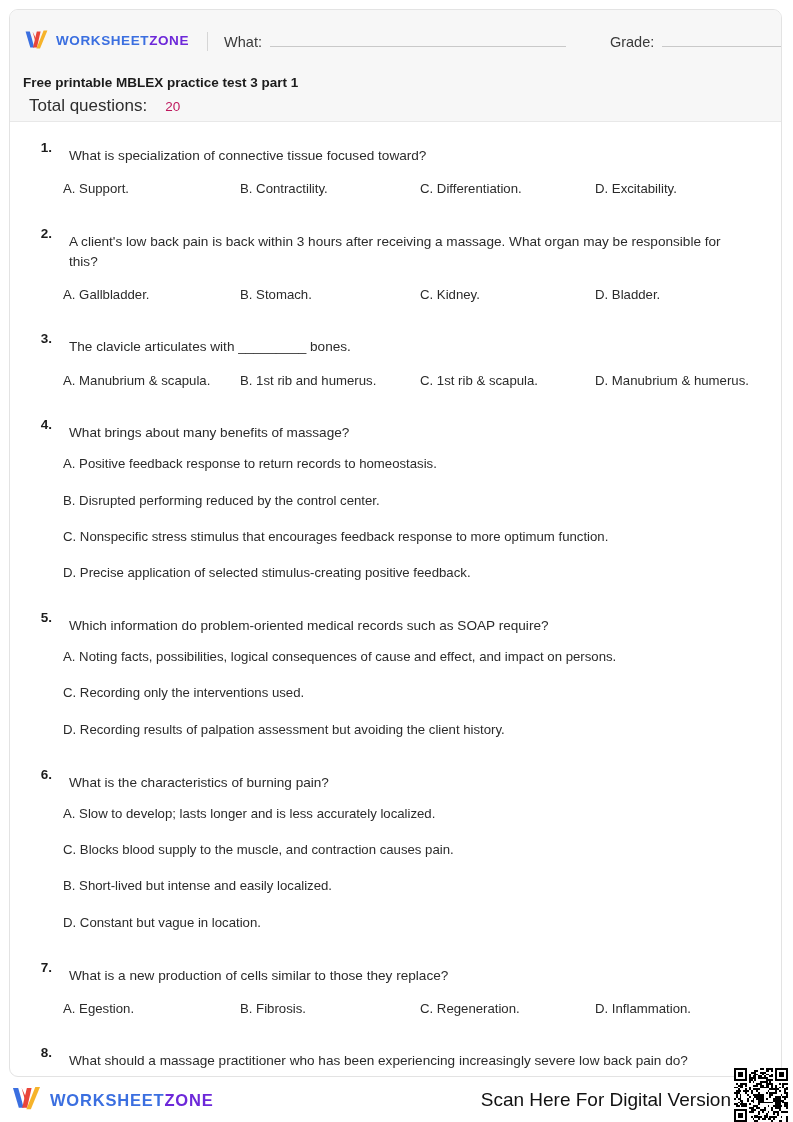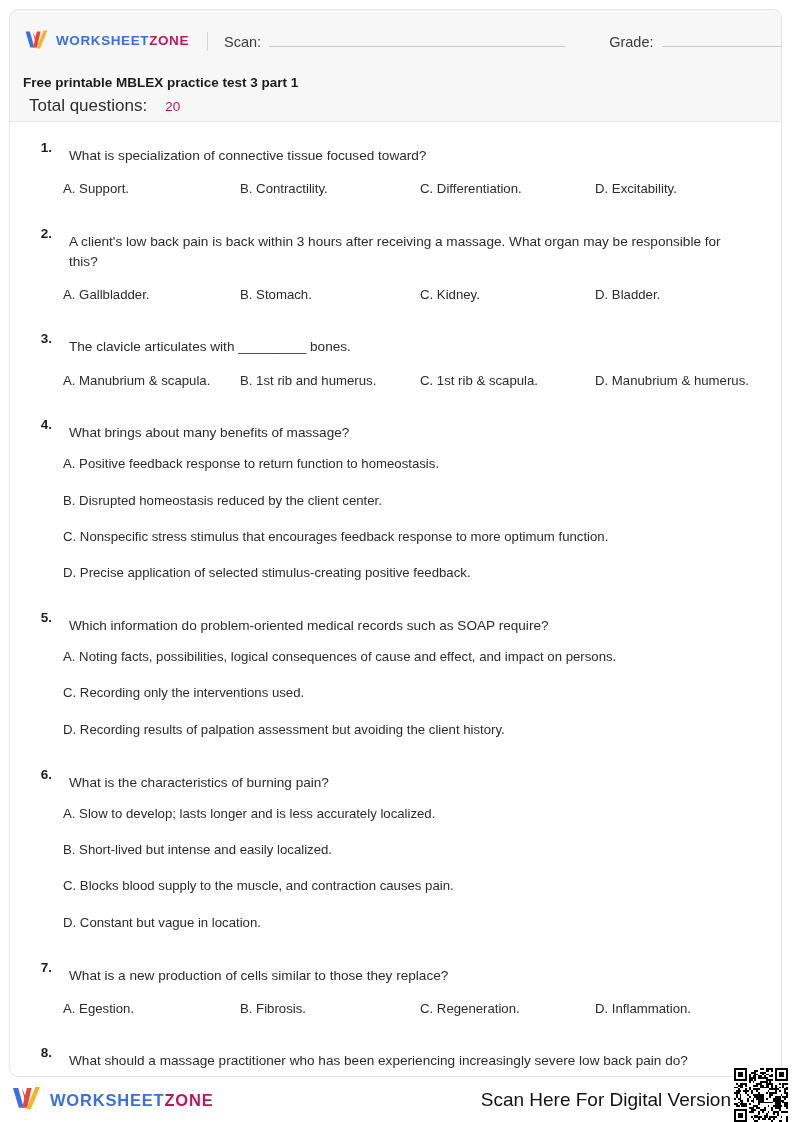--- a/index.html
+++ b/index.html
@@ -53,21 +53,21 @@
   }
   .logo-mark { display: block; }
   .logo-word {
     font-size: 13.5px;
     font-weight: 700;
     letter-spacing: 0.6px;
     line-height: 1;
     white-space: nowrap;
   }
   .logo-word .w1 { color: #3b6fe0; }
-  .logo-word .w2 { color: #be185d; }
+  .logo-word .w2 { color: #6d28d9; }
 
   .logo-divider {
     width: 1px;
     height: 19px;
     background: #d6d6d6;
     margin: 0 16px 0 18px;
     flex: 0 0 auto;
   }
 
   .field {
@@ -233,21 +233,21 @@
             <path d="M9.0 17.4 L13.0 17.4 L16.6 1.4 L12.8 1.4 Z" fill="#e9453a"></path>
             <path d="M19.6 0.6 L23.4 0.6 L16.0 18.6 L12.4 18.6 Z" fill="#f6b32a"></path>
           </svg>
         </span>
         <span class="logo-word"><span class="w1">WORKSHEET</span><span class="w2">ZONE</span></span>
       </div>
 
       <div class="logo-divider"></div>
 
       <div class="field">
-        <span class="field-label">Scan:</span>
+        <span class="field-label">What:</span>
         <span class="field-line name-line"></span>
       </div>
 
       <div class="field-gap"></div>
 
       <div class="field">
         <span class="field-label">Grade:</span>
         <span class="field-line grade-line"></span>
       </div>
     </div>
@@ -299,22 +299,22 @@
             <div class="ans">D. Manubrium &amp; humerus.</div>
           </div>
         </div>
       </div>
       <div class="q-spacer-inline"></div>
       <div class="question">
         <div class="q-num">4.</div>
         <div class="q-body">
           <div class="q-text">What brings about many benefits of massage?</div>
           <div class="answers-stacked">
-            <div class="ans">A. Positive feedback response to return function to homeostasis.</div>
-            <div class="ans">B. Disrupted homeostasis reduced by the client center.</div>
+            <div class="ans">A. Positive feedback response to return records to homeostasis.</div>
+            <div class="ans">B. Disrupted performing reduced by the control center.</div>
             <div class="ans">C. Nonspecific stress stimulus that encourages feedback response to more optimum function.</div>
             <div class="ans">D. Precise application of selected stimulus-creating positive feedback.</div>
           </div>
         </div>
       </div>
       <div class="q-spacer-stacked"></div>
       <div class="question">
         <div class="q-num">5.</div>
         <div class="q-body">
           <div class="q-text">Which information do problem-oriented medical records such as SOAP require?</div>
@@ -325,22 +325,22 @@
           </div>
         </div>
       </div>
       <div class="q-spacer-stacked"></div>
       <div class="question">
         <div class="q-num">6.</div>
         <div class="q-body">
           <div class="q-text">What is the characteristics of burning pain?</div>
           <div class="answers-stacked">
             <div class="ans">A. Slow to develop; lasts longer and is less accurately localized.</div>
+            <div class="ans">C. Blocks blood supply to the muscle, and contraction causes pain.</div>
             <div class="ans">B. Short-lived but intense and easily localized.</div>
-            <div class="ans">C. Blocks blood supply to the muscle, and contraction causes pain.</div>
             <div class="ans">D. Constant but vague in location.</div>
           </div>
         </div>
       </div>
       <div class="q-spacer-stacked"></div>
       <div class="question">
         <div class="q-num">7.</div>
         <div class="q-body">
           <div class="q-text">What is a new production of cells similar to those they replace?</div>
           <div class="answers-inline">

